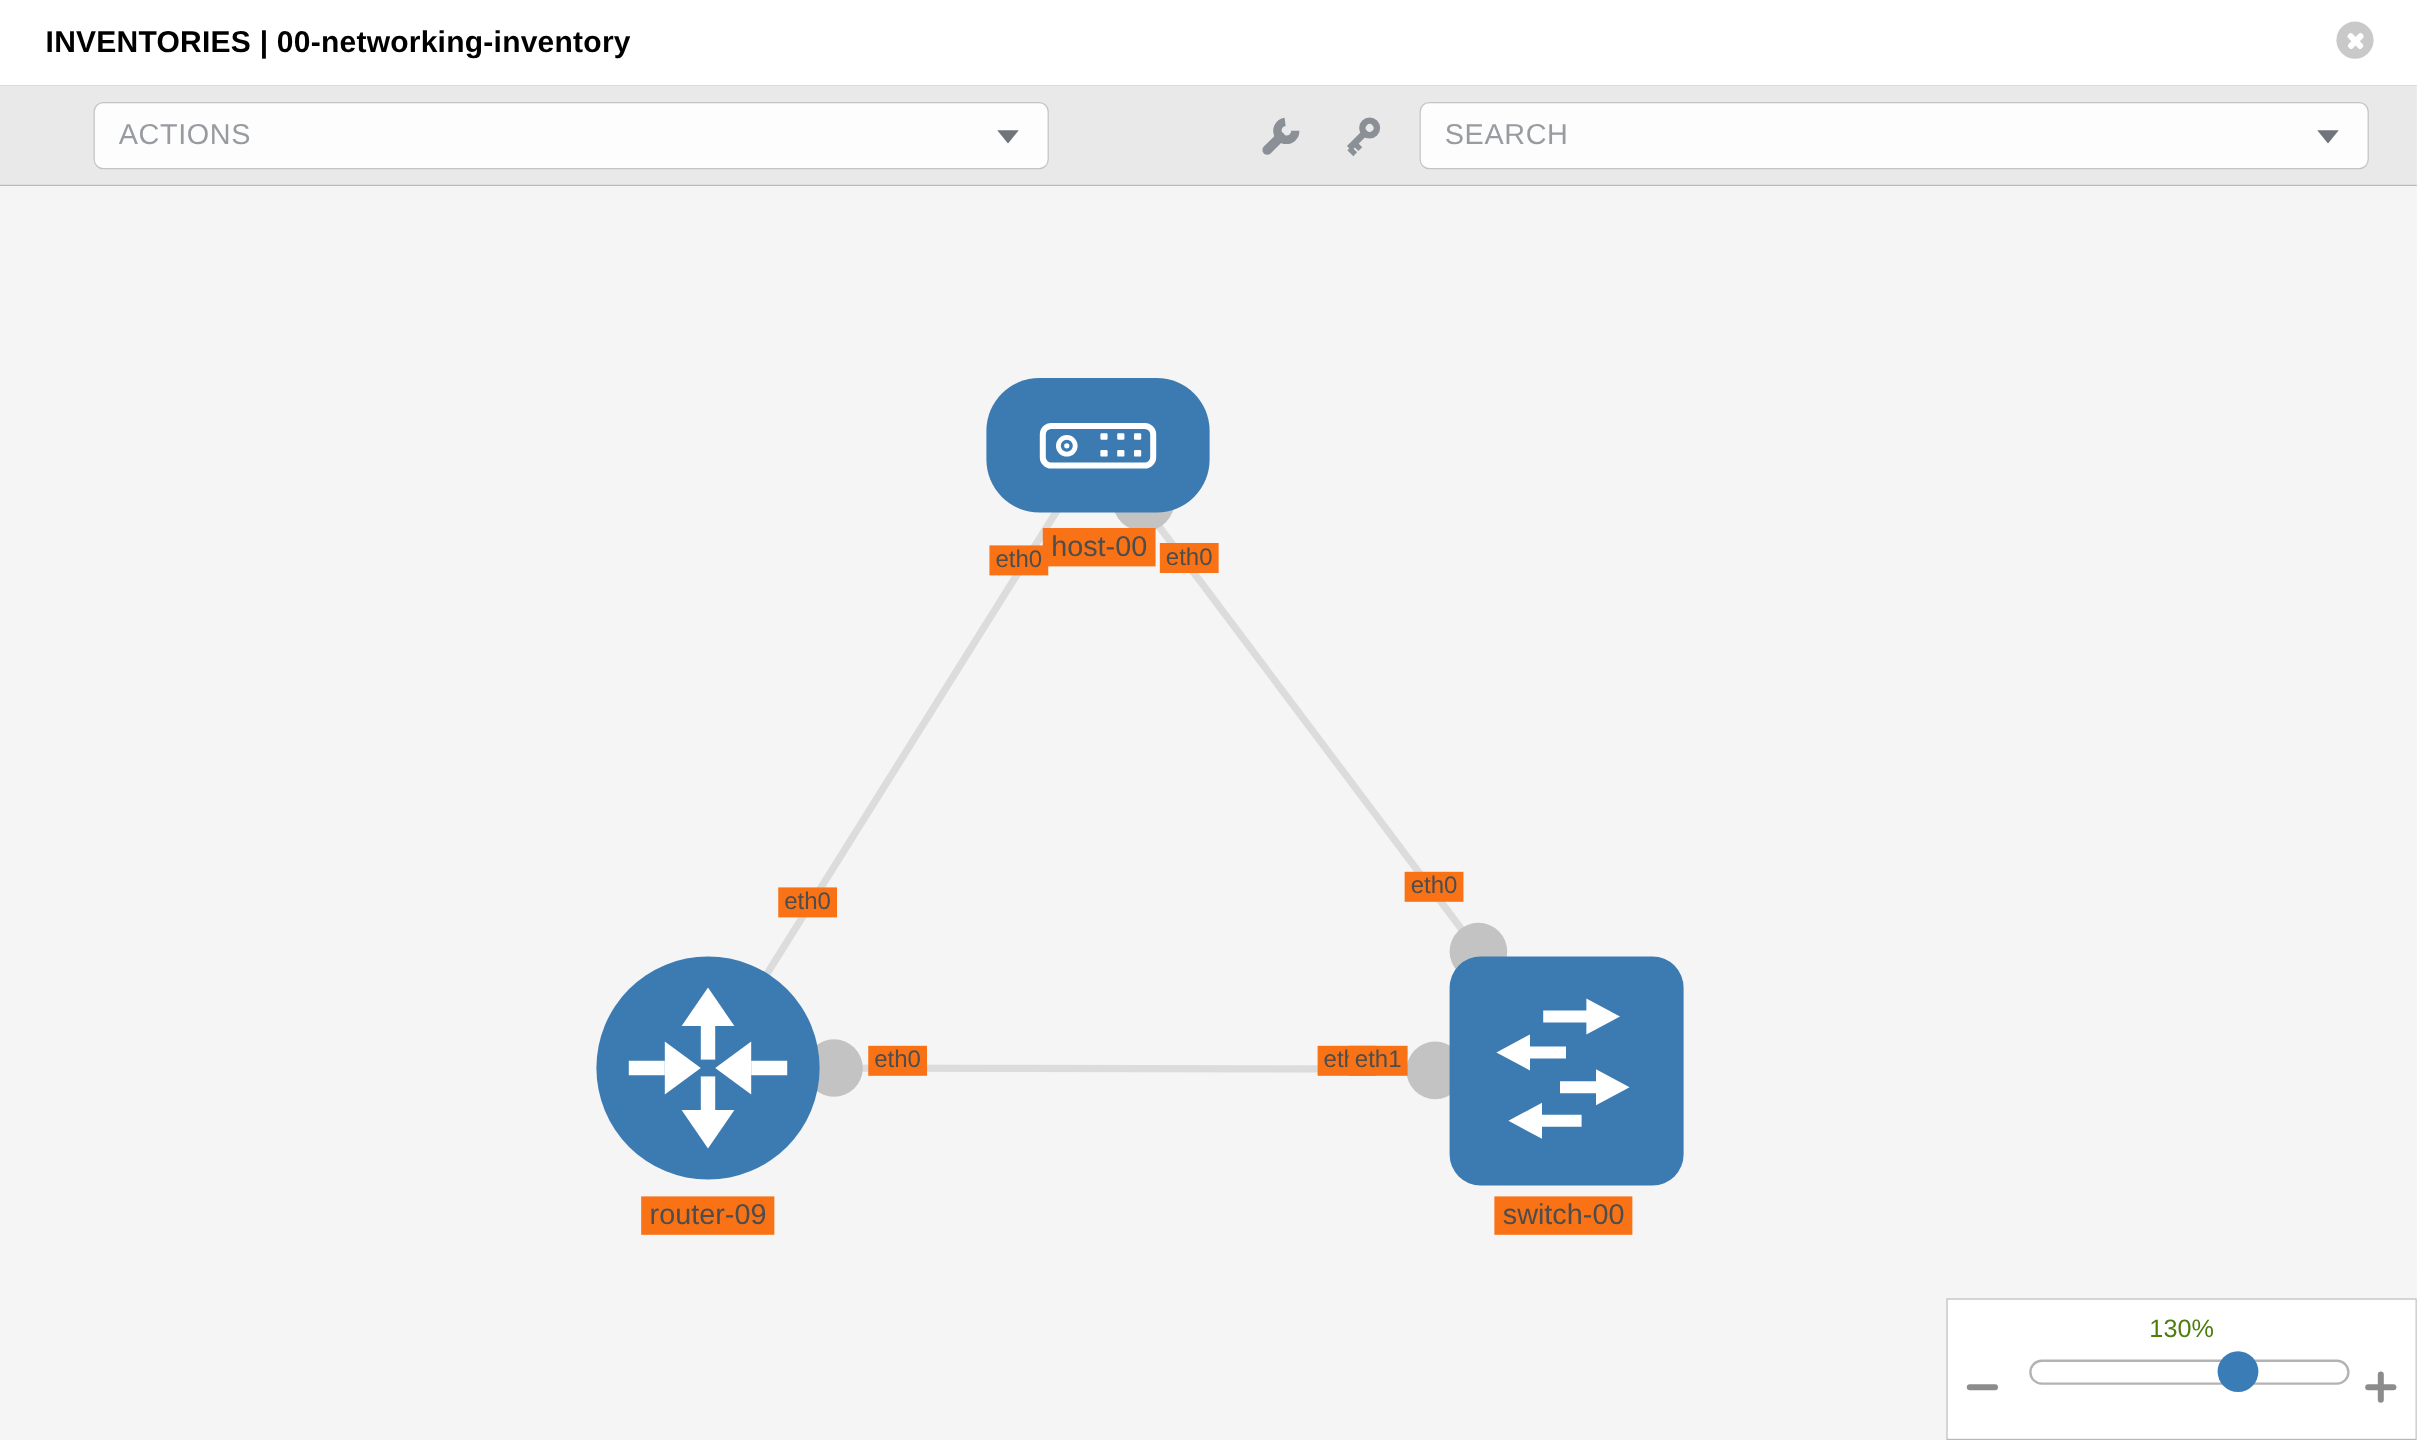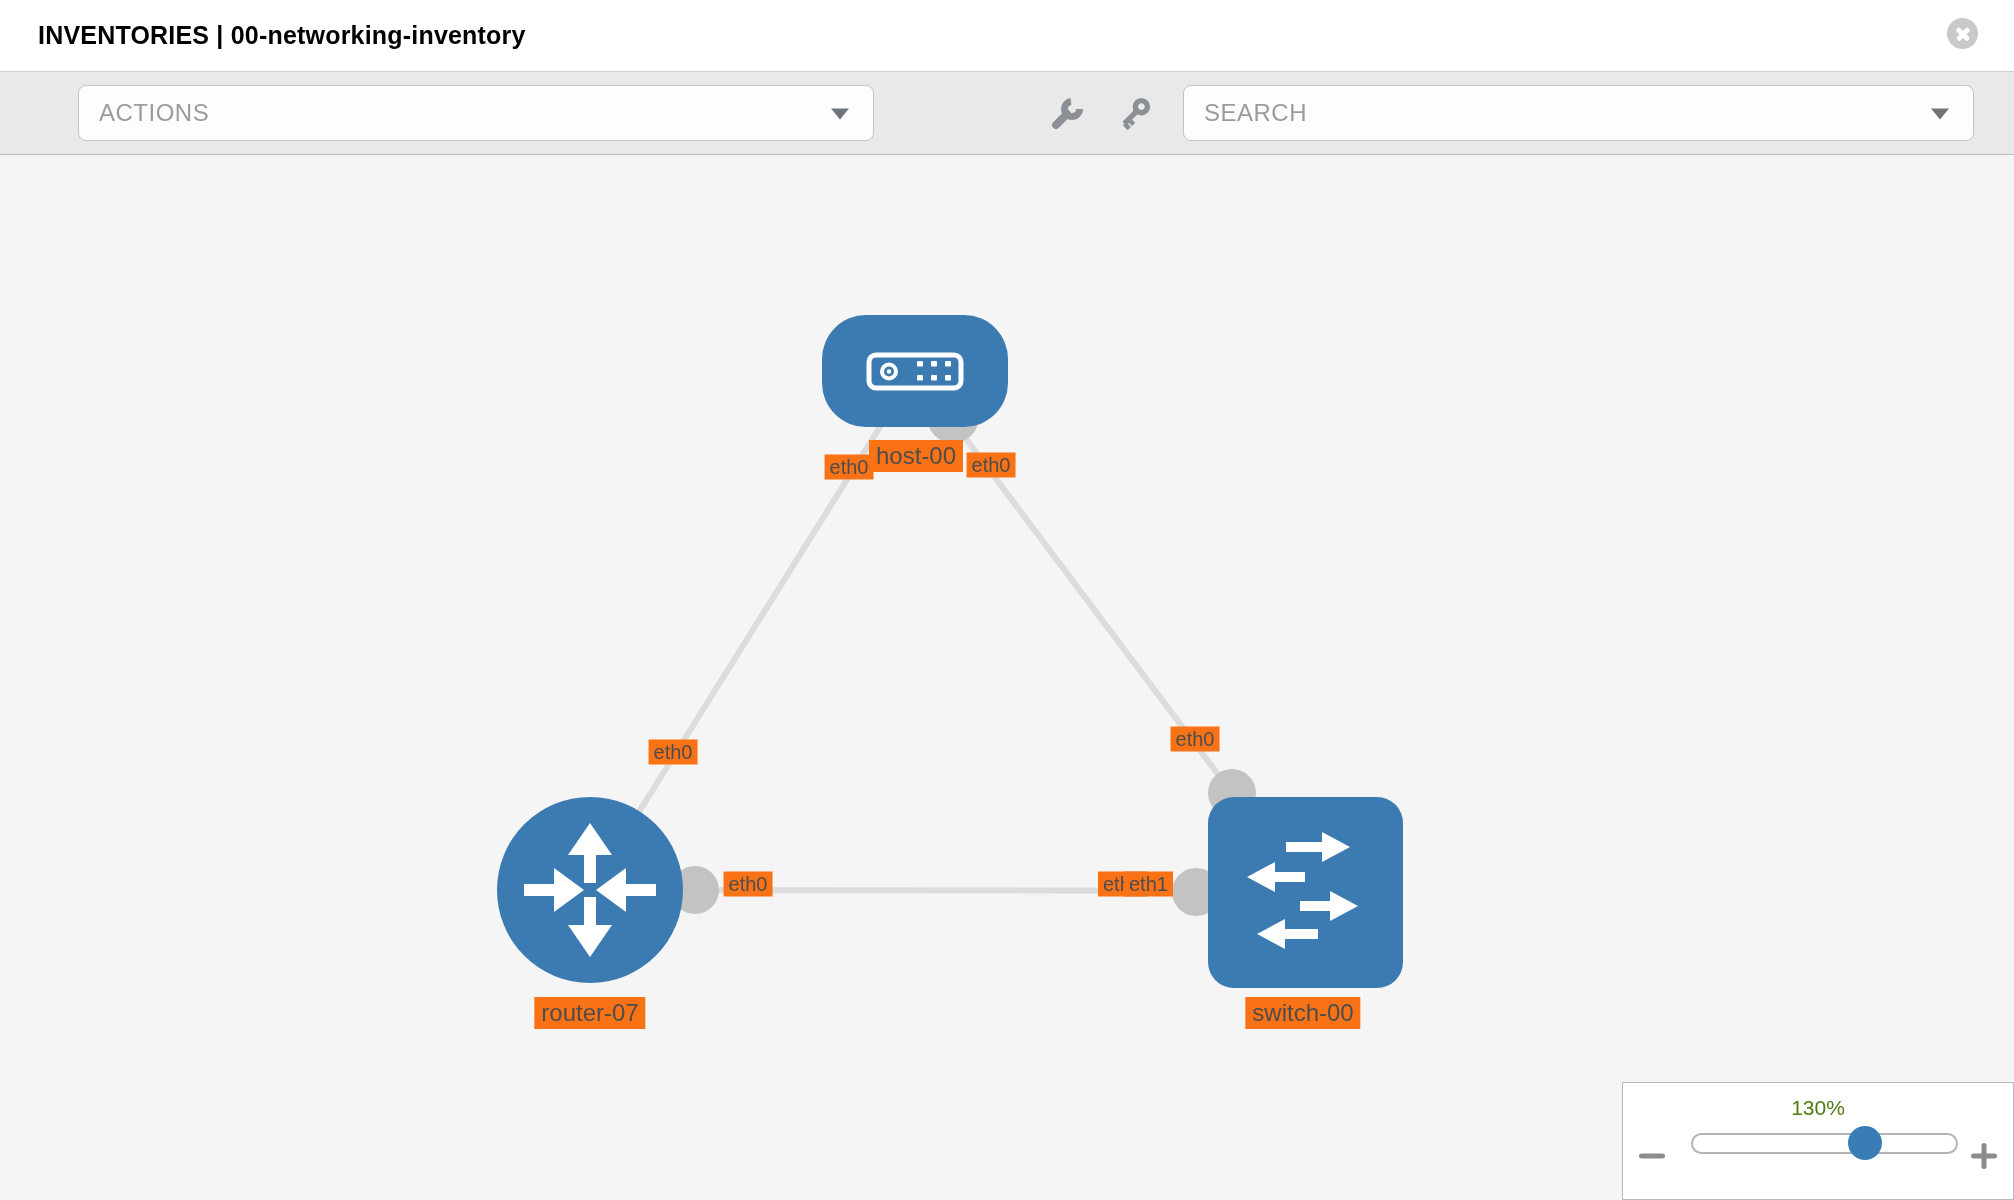--- a/index.html
+++ b/index.html
@@ -193,21 +193,21 @@
           <polygon points="1247,722 1275,707 1275,737" stroke="none"></polygon>
           <line x1="1300" y1="751" x2="1332" y2="751"></line>
           <polygon points="1358,751 1330,736 1330,766" stroke="none"></polygon>
           <line x1="1318" y1="779" x2="1283" y2="779"></line>
           <polygon points="1257,779 1285,764 1285,794" stroke="none"></polygon>
         </g>
       </g>
     </svg>
 
     <div class="chip node-label" style="left:916px; top:301px;">host-00</div>
-    <div class="chip node-label" style="left:590px; top:858px;">router-07</div>
+    <div class="chip node-label" style="left:590px; top:858px;">router-09</div>
     <div class="chip node-label" style="left:1303px; top:858px;">switch-00</div>
 
     <div class="chip iface-label" style="left:849px; top:312px;">eth0</div>
     <div class="chip iface-label" style="left:991px; top:310px;">eth0</div>
     <div class="chip iface-label" style="left:673px; top:597px;">eth0</div>
     <div class="chip iface-label" style="left:1195px; top:584px;">eth0</div>
     <div class="chip iface-label" style="left:748px; top:729px;">eth0</div>
     <div class="chip iface-label anchored back" style="left:1098px; top:729px;">eth0</div>
     <div class="chip iface-label anchored front" style="left:1124px; top:729px;">eth1</div>
 

